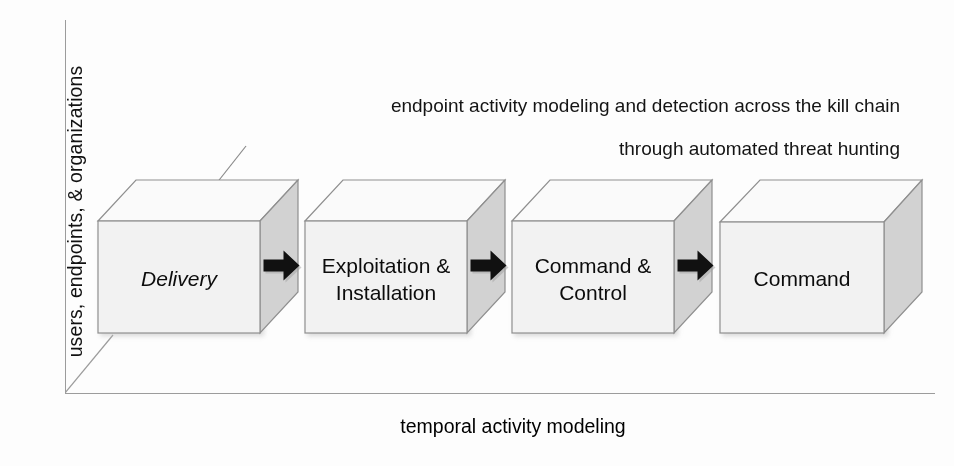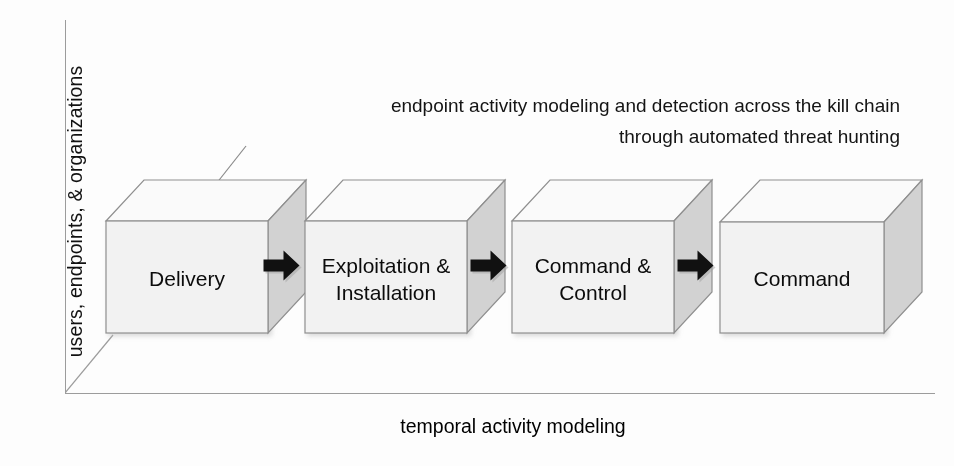--- a/index.html
+++ b/index.html
@@ -73,21 +73,21 @@
   .caption {
     position: absolute;
     left: 120px;
     top: 90px;
     width: 780px;
     text-align: right;
     font-size: 19px;
     line-height: 31px;
     color: #141414;
   }
-  .caption .line2 { display: block; }
+  .caption .line2 { display: block; margin-top: 12px; }
 
   
   .leader {
     position: absolute;
     left: 214px;
     top: 144px;
     width: 36px;
     height: 42px;
     pointer-events: none;
   }
@@ -159,21 +159,21 @@
   <div class="caption">
     <span>endpoint activity modeling and detection across the kill chain</span>
     <span class="line2">through automated threat hunting</span>
   </div>
   <div class="leader">
     <svg width="36" height="42" viewBox="0 0 36 42">
       <line x1="2" y1="40" x2="32" y2="2" stroke="#8a8a8a" stroke-width="1.2"></line>
     </svg>
   </div>
 
-  <div class="cube" style="left:104px; width:204px;">
+  <div class="cube" style="left:96px; width:204px;font-style:italic;">
     <div class="shadow"></div>
     <svg width="204" height="158" viewBox="0 0 204 158">
       <polygon points="2,43 40,2 202,2 164,43" fill="#fafafa" stroke="#8f8f8f" stroke-width="1.2"></polygon>
       <polygon points="164,43 202,2 202,114 164,155" fill="#d2d2d2" stroke="#8f8f8f" stroke-width="1.2"></polygon>
       <rect x="2" y="43" width="162" height="112" fill="#f2f2f2" stroke="#8f8f8f" stroke-width="1.2"></rect>
     </svg>
     <div class="cube-label">Delivery</div>
   </div>
 
   <div class="arrow" style="left:262px;">

